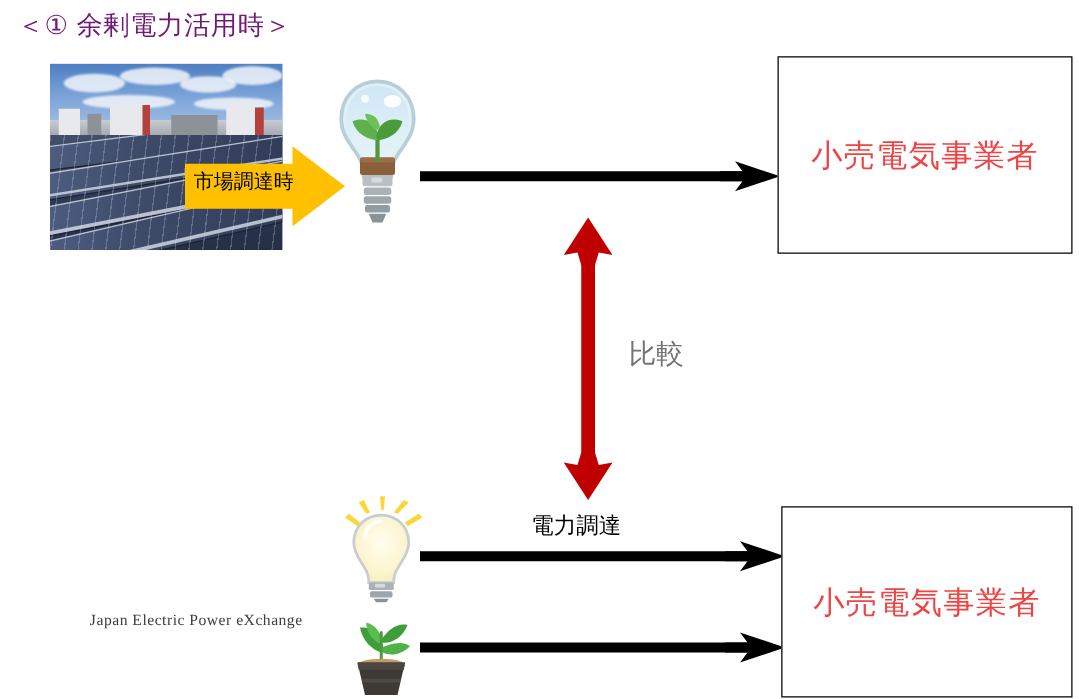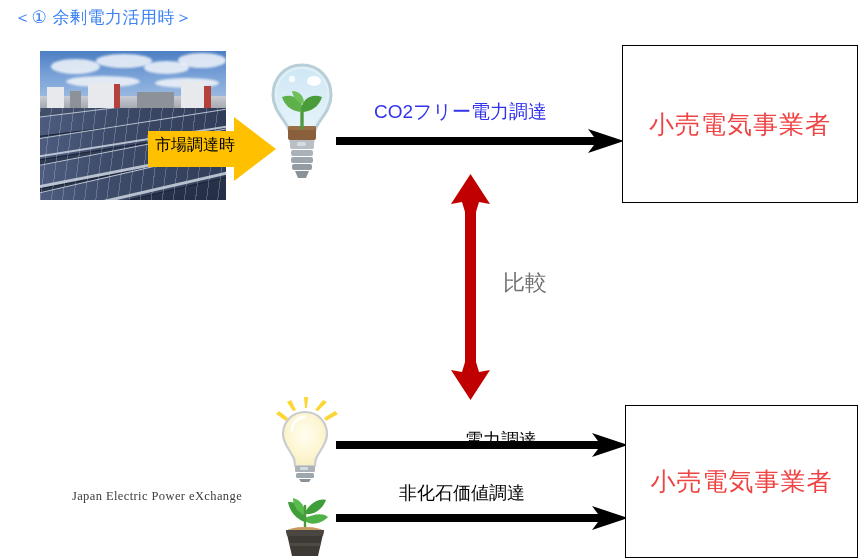--- a/index.html
+++ b/index.html
@@ -13,22 +13,22 @@
     width: 863px;
     height: 559px;
     background: #ffffff;
     font-family: "Liberation Sans", "DejaVu Sans", sans-serif;
     overflow: hidden;
   }
 
   
   .section-heading {
     position: absolute;
-    font-size: 17px;
-    color: #3b82f6;
+    font-size: 21px;
+    color: #701a75;
     white-space: nowrap;
     letter-spacing: 0.5px;
   }
   #heading-1 { left: 14px; top: 6px; }
   #heading-2 { left: 14px; top: 354px; }
 
   
   .entity-box {
     position: absolute;
     border: 1.5px solid #000000;
@@ -148,21 +148,21 @@
     position: absolute;
     font-size: 18px;
     white-space: nowrap;
     color: #000000;
   }
   #flow-label-co2 {
     left: 374px; top: 99px;
     color: #3333ee;
     font-size: 19px;
   }
-  #flow-label-power     { left: 425px; top: 428px; margin-left: 40px; }
+  #flow-label-power     { left: 425px; top: 408px; }
   #flow-label-nonfossil { left: 399px; top: 481px; }
 
   
   #compare-arrow {
     position: absolute;
     left: 446px; top: 172px;
     width: 50px; height: 230px;
   }
   #compare-label {
     position: absolute;
@@ -251,21 +251,20 @@
       <rect x="24" y="102" width="20" height="6" rx="2" fill="#949ca3"></rect>
       <path d="M27,109 L41,109 L38,116 L30,116 Z" fill="#8a9299"></path>
       <rect x="29" y="80" width="9" height="4" rx="1.5" fill="#d6dbdf"></rect>
     </svg>
   </div>
 
   <svg class="flow-arrow" id="flow-arrow-co2" viewBox="0 0 290 26" xmlns="http://www.w3.org/2000/svg">
     <rect x="0" y="9" width="258" height="8" fill="#000000"></rect>
     <path d="M252,1 L288,13 L252,25 L258,17 L240,17 L240,9 L258,9 Z" fill="#000000"></path>
   </svg>
-  <div class="flow-label" id="flow-label-co2">CO2フリー電力調達</div>
 
   <div class="entity-box" id="retailer-box-top">
     <span class="entity-label">小売電気事業者</span>
   </div>
 
   <svg id="compare-arrow" viewBox="0 0 50 230" xmlns="http://www.w3.org/2000/svg">
     <rect x="19" y="16" width="11" height="198" fill="#C00000"></rect>
     <path d="M24.5,2 L44,32 L33,30 L30,40 L19,40 L16,30 L5,32 Z" fill="#C00000"></path>
     <path d="M24.5,228 L44,198 L33,200 L30,190 L19,190 L16,200 L5,198 Z" fill="#C00000"></path>
   </svg>
@@ -326,19 +325,18 @@
       <path d="M14,42 L52,42 L46,68 L20,68 Z" fill="#3d3a36"></path>
       <path d="M14,42 L52,42 L51,48 L15,48 Z" fill="#4a4642"></path>
       <path d="M17,55 L49,55 L48,58 L18,58 Z" fill="#5b5751" opacity=".55"></path>
     </svg>
   </div>
 
   <svg class="flow-arrow" id="flow-arrow-nonfossil" viewBox="0 0 294 26" xmlns="http://www.w3.org/2000/svg">
     <rect x="0" y="9" width="262" height="8" fill="#000000"></rect>
     <path d="M256,1 L292,13 L256,25 L262,17 L244,17 L244,9 L262,9 Z" fill="#000000"></path>
   </svg>
-  <div class="flow-label" id="flow-label-nonfossil">非化石価値調達</div>
 
   <div class="entity-box" id="retailer-box-bottom">
     <span class="entity-label">小売電気事業者</span>
   </div>
 
 </div>
 
 </body></html>

